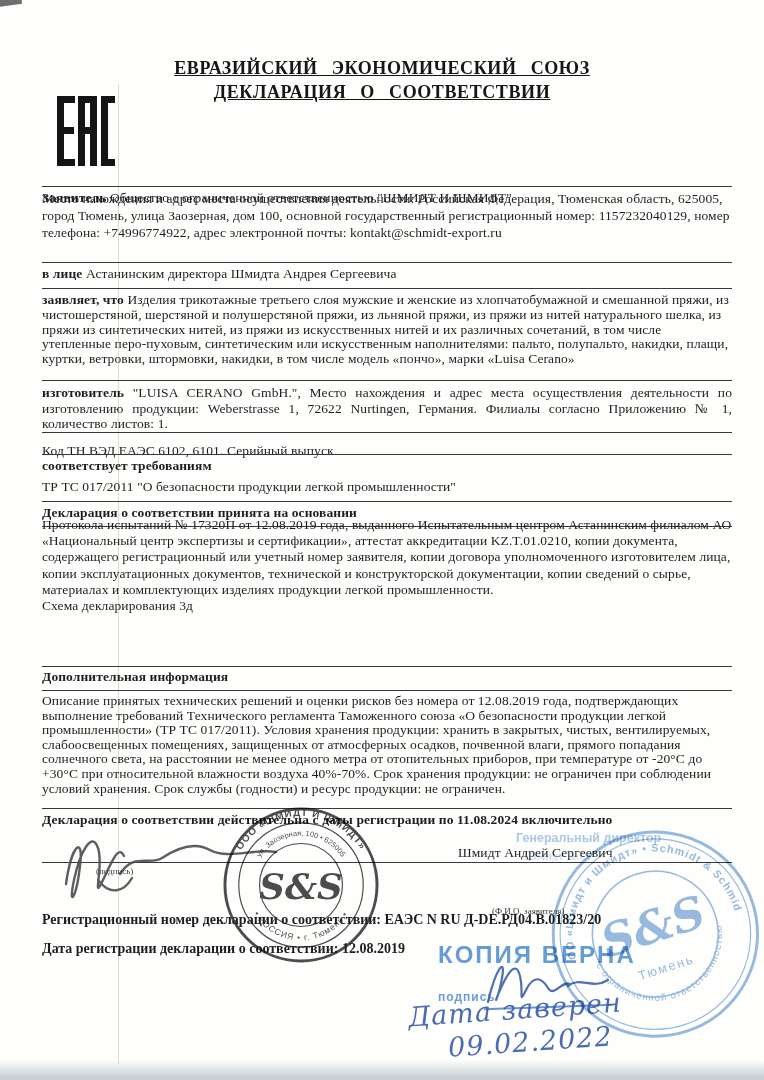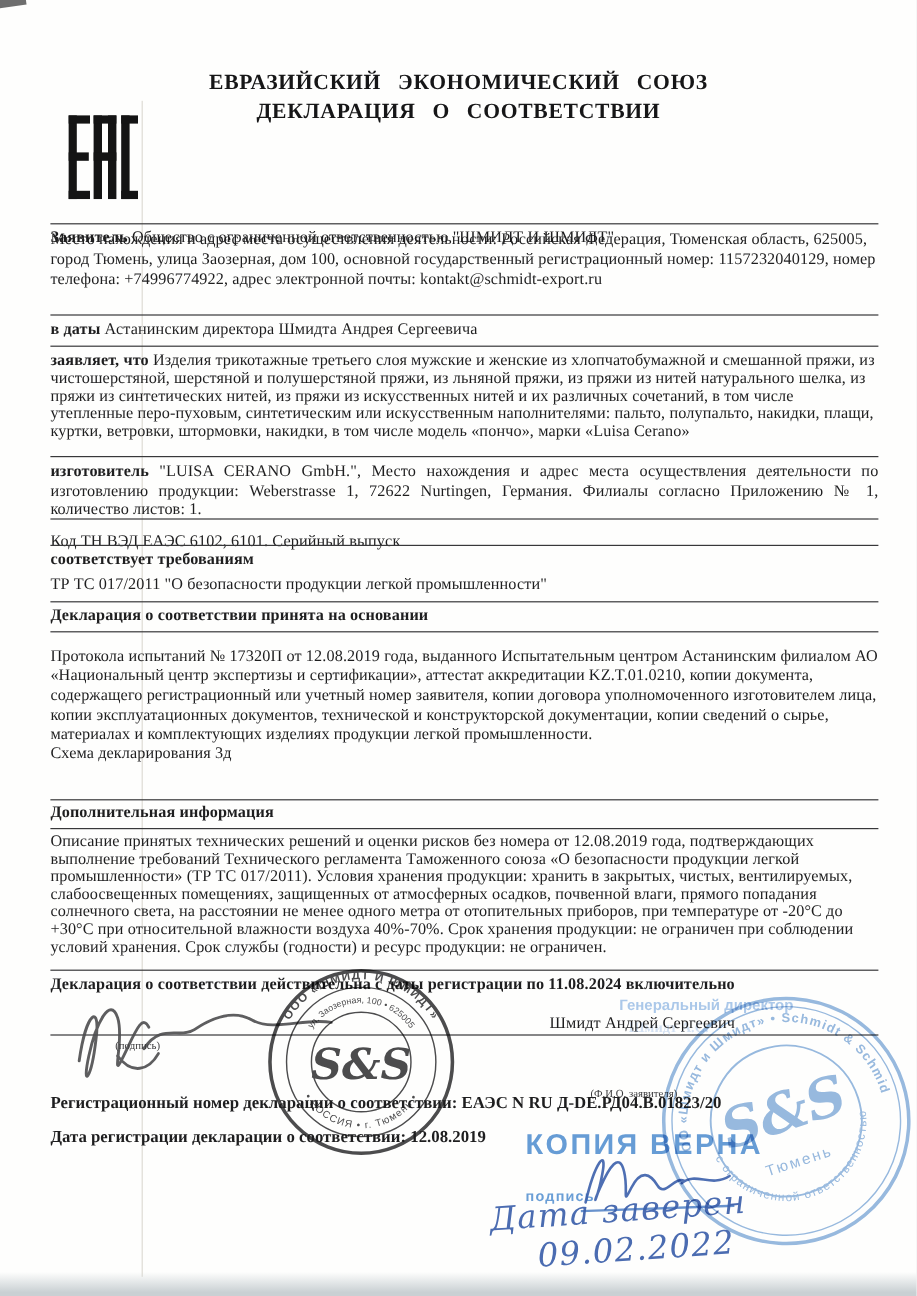--- a/index.html
+++ b/index.html
@@ -3,21 +3,21 @@
 <meta charset="utf-8">
 <style>
   html,body{margin:0;padding:0;background:#e8e8e8;}
   .page{
     position:relative;width:764px;height:1080px;background:#fefefd;
     overflow:hidden;font-family:"Liberation Serif",serif;color:#1e1e1f;
   }
   .abs{position:absolute;}
   .content-w{left:42px;width:690px;}
   .title{left:0;width:764px;text-align:center;font-weight:bold;font-size:18px;
-         letter-spacing:.6px;word-spacing:9px;color:#161617;}
+         letter-spacing:.6px;word-spacing:9px;color:#161617;text-decoration:underline;}
   .body-txt{font-size:13.5px;line-height:14.9px;letter-spacing:.1px;}
   .lh-wide{line-height:16.8px;}
   .lh-basis{line-height:16.2px;}
   .lh-add{line-height:14.6px;}
   .hr{left:42px;width:690px;border-top:1.6px solid #38383a;height:0;}
   b{font-weight:bold;}
   .caption{font-size:9px;color:#3a3a3c;}
   .just{text-align:justify;}
   .blue-sans{font-family:"Liberation Sans",sans-serif;color:#5a94d2;}
   .kopiya{font-size:24px;font-weight:bold;letter-spacing:2px;opacity:.92;}
@@ -70,21 +70,21 @@
   <div class="abs content-w body-txt" style="top:160px;margin-top:31px;">
     <b>Заявитель</b>
     <span>Общество с ограниченной ответственностью "ШМИДТ И ШМИДТ"</span>
   </div>
   <div class="abs hr" style="top:186px;"></div>
 
   <div class="abs content-w body-txt lh-wide" style="top:191px;">Место нахождения и адрес места осуществления деятельности: Российская Федерация, Тюменская область, 625005, город Тюмень, улица Заозерная, дом 100, основной государственный регистрационный номер: 1157232040129, номер телефона: +74996774922, адрес электронной почты: kontakt@schmidt-export.ru</div>
   <div class="abs hr" style="top:262px;"></div>
 
   <div class="abs content-w body-txt" style="top:267px;">
-    <b>в даты</b>
+    <b>в лице</b>
     <span>Астанинским директора  Шмидта Андрея Сергеевича</span>
   </div>
   <div class="abs hr" style="top:288px;"></div>
 
   <div class="abs content-w body-txt" style="top:293px;line-height:14.8px;">
     <b>заявляет, что</b>
     <span>Изделия трикотажные третьего слоя мужские и женские из хлопчатобумажной и смешанной пряжи, из чистошерстяной, шерстяной и полушерстяной пряжи, из льняной пряжи, из пряжи из нитей натурального шелка, из пряжи из синтетических нитей, из пряжи из искусственных нитей и их различных сочетаний, в том числе утепленные перо-пуховым, синтетическим или искусственным наполнителями: пальто, полупальто, накидки, плащи, куртки, ветровки, штормовки, накидки, в том числе модель «пончо», марки «Luisa Cerano»</span>
   </div>
   <div class="abs hr" style="top:380px;"></div>
 
@@ -100,21 +100,21 @@
   <div class="abs content-w body-txt" style="top:459px;">
     <b>соответствует требованиям</b>
   </div>
   <div class="abs content-w body-txt" style="top:480px;">ТР ТС 017/2011 "О безопасности продукции легкой промышленности"</div>
   <div class="abs hr" style="top:501px;"></div>
 
   <div class="abs content-w body-txt" style="top:506px;">
     <b>Декларация о соответствии принята на основании</b>
   </div>
   <div class="abs hr" style="top:526px;"></div>
-  <div class="abs content-w body-txt lh-basis" style="top:539px;">
+  <div class="abs content-w body-txt lh-basis" style="top:517px;">
     <span>Протокола испытаний № 17320П от 12.08.2019 года, выданного Испытательным центром Астанинским филиалом АО «Национальный центр экспертизы и сертификации», аттестат аккредитации KZ.T.01.0210, копии документа, содержащего регистрационный или учетный номер заявителя, копии договора уполномоченного изготовителем лица, копии эксплуатационных документов, технической и конструкторской документации, копии сведений о сырье, материалах и комплектующих изделиях продукции легкой промышленности.</span>
     <div>Схема декларирования 3д</div>
   </div>
   <div class="abs hr" style="top:666px;"></div>
 
   <div class="abs content-w body-txt" style="top:670px;">
     <b>Дополнительная информация</b>
   </div>
   <div class="abs hr" style="top:690px;"></div>
   <div class="abs content-w body-txt lh-add" style="top:694px;">Описание принятых технических решений и оценки рисков без номера от 12.08.2019 года, подтверждающих выполнение требований Технического регламента Таможенного союза «О безопасности продукции легкой промышленности» (ТР ТС 017/2011). Условия хранения продукции: хранить в закрытых, чистых, вентилируемых, слабоосвещенных помещениях, защищенных от атмосферных осадков, почвенной влаги, прямого попадания солнечного света, на расстоянии не менее одного метра от отопительных приборов, при температуре от -20°C до +30°C при относительной влажности воздуха 40%-70%. Срок хранения продукции: не ограничен при соблюдении условий хранения. Срок службы (годности) и ресурс продукции: не ограничен.</div>

